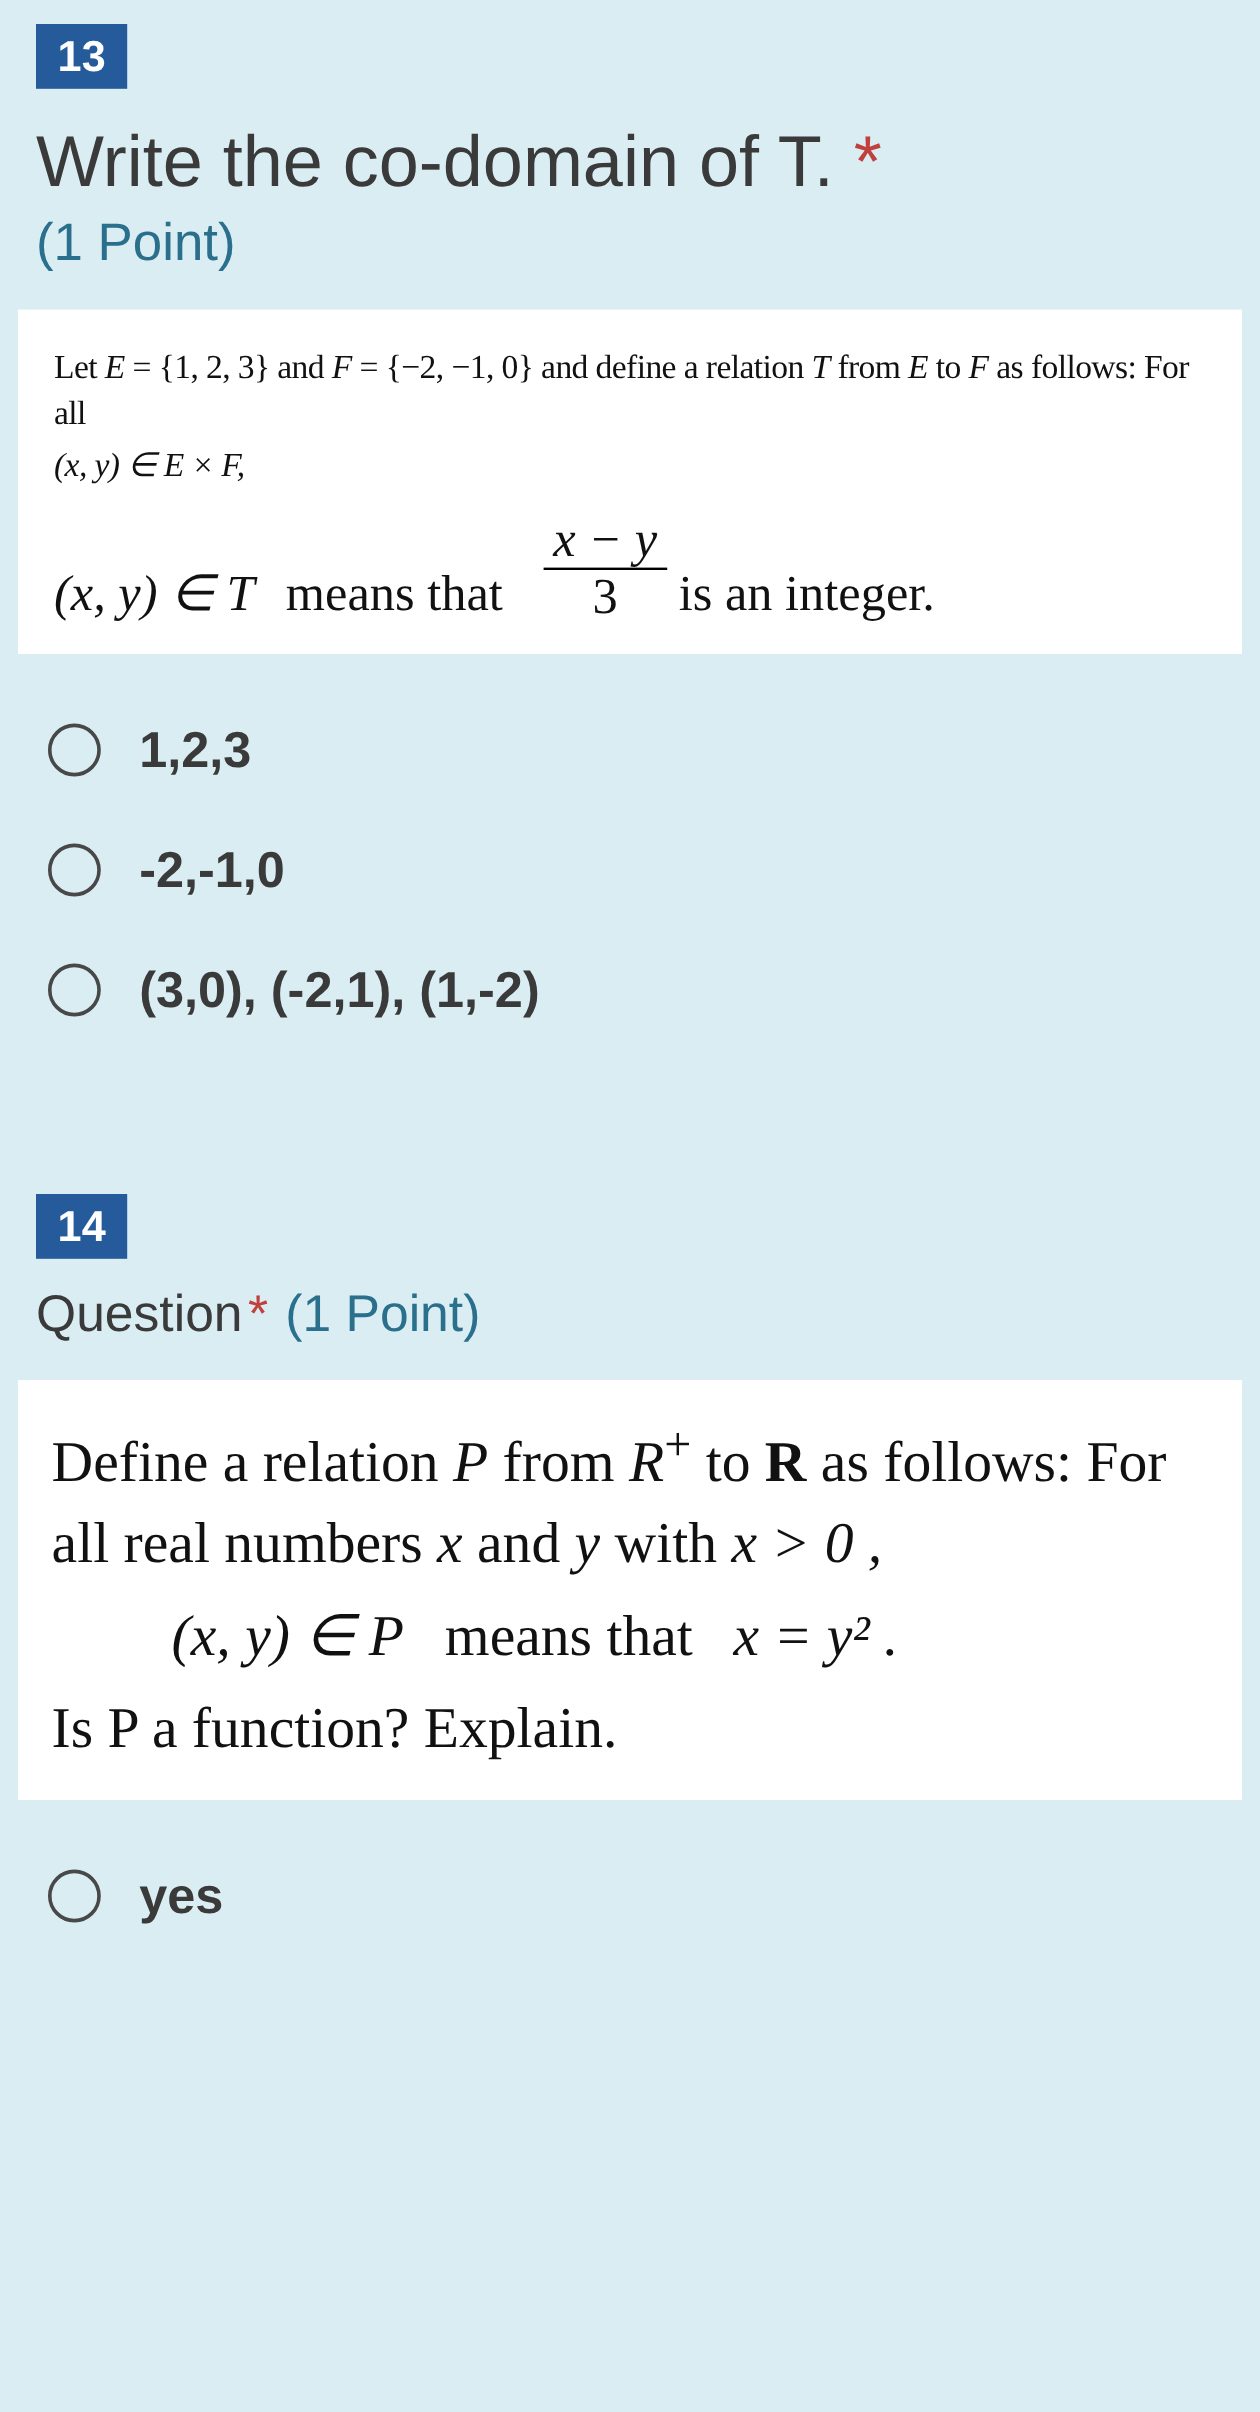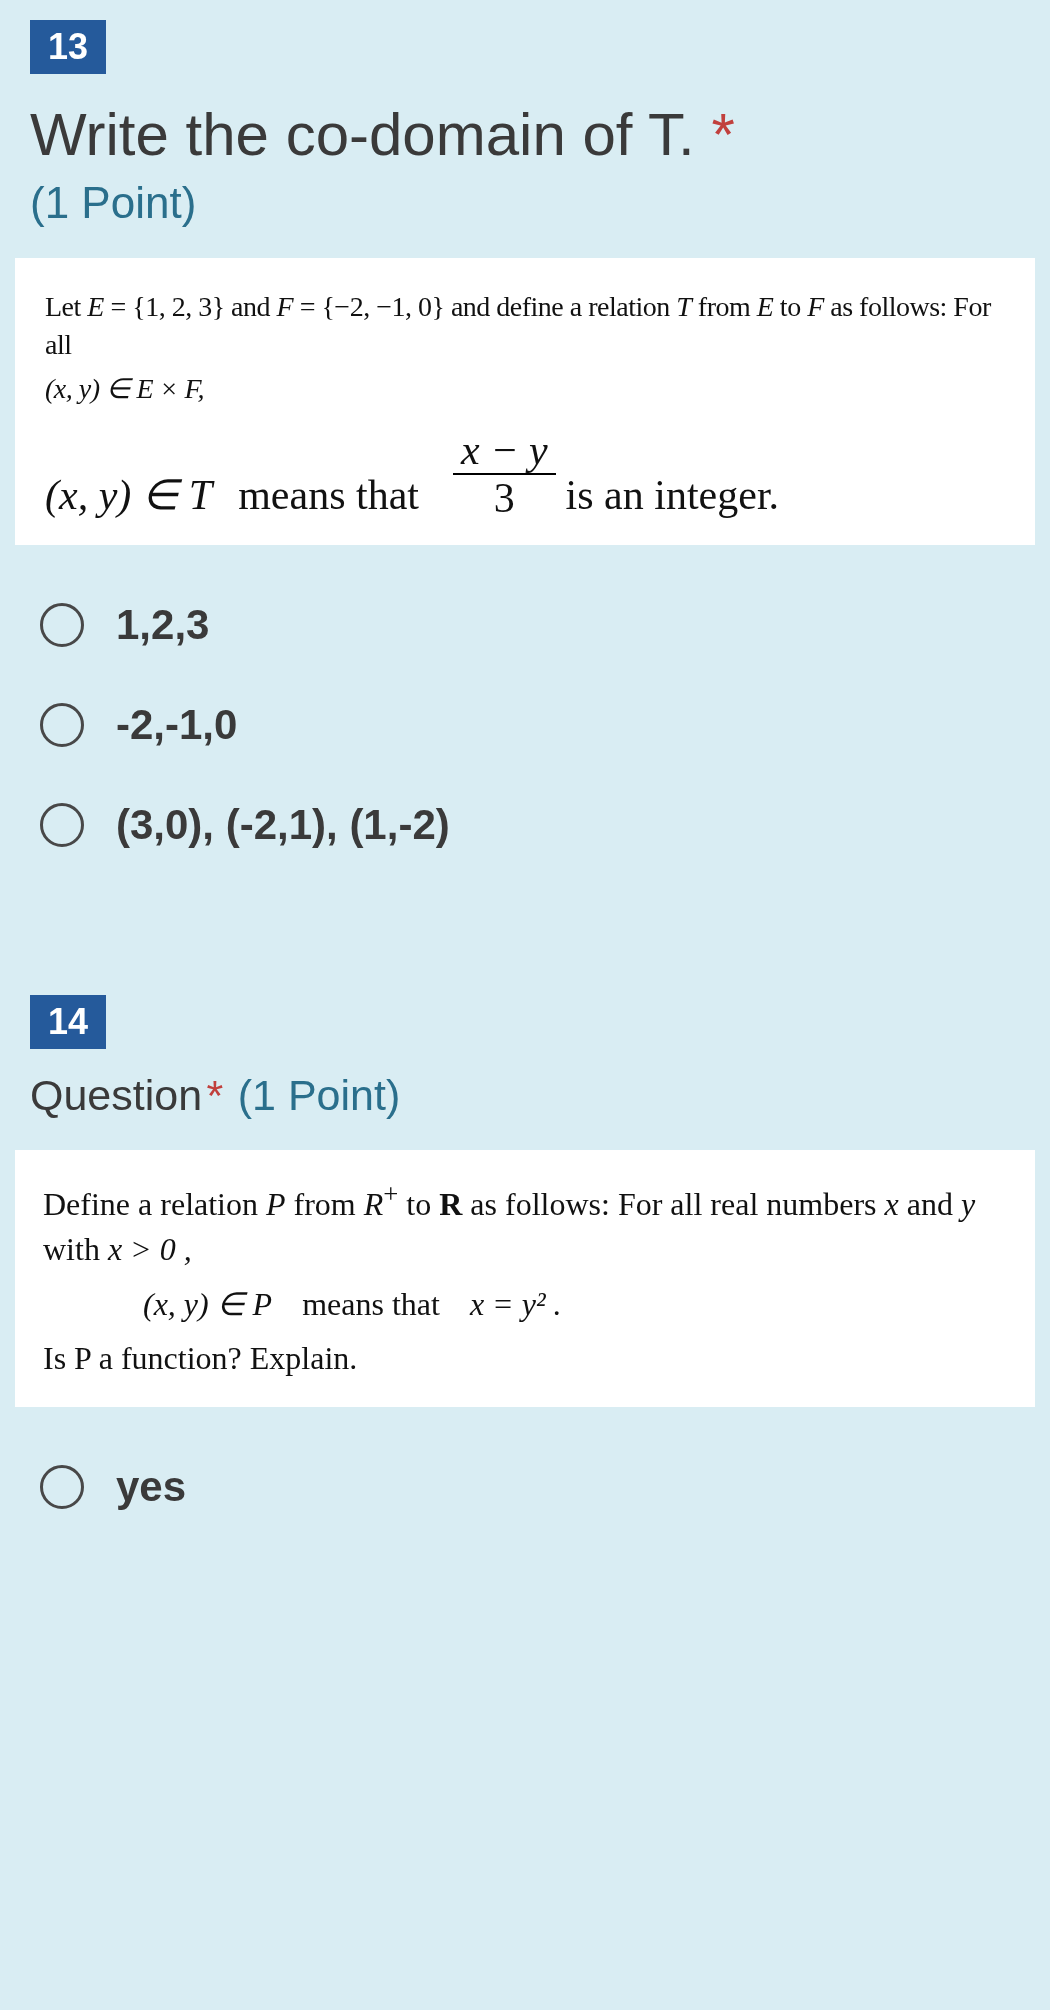--- a/index.html
+++ b/index.html
@@ -64,21 +64,21 @@
       line-height: 1;
     }
     .img-box .frac .top { border-bottom: 2.5px solid #000; padding: 0 8px 2px 8px; }
     .img-box .frac .bot { padding-top: 2px; }
     .img2 {
       background:#fff;
       margin: 30px -15px 30px -15px;
       padding: 26px 44px 26px 28px;
       color:#111;
       font-family: 'Times New Roman', Times, serif;
-      font-size: 32px;
+      font-size: 48px;
       line-height: 1.4;
     }
     .img2 .indent { padding-left: 100px; margin: 10px 0; }
     .options { margin: 18px 0 10px 10px; }
     .option-row {
       display: flex;
       align-items: center;
       font-size: 42px;
       color: #3a3a3a;
       padding: 26px 0;

